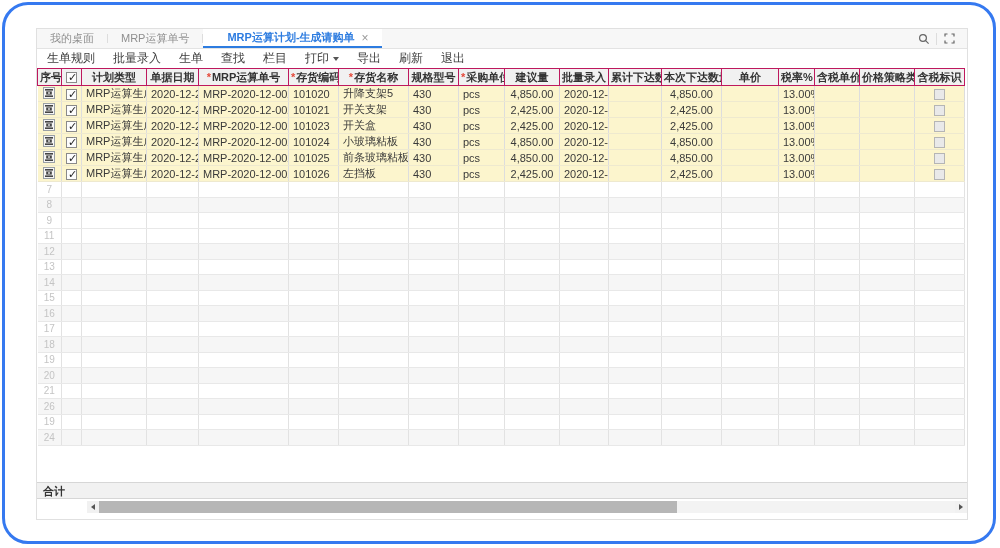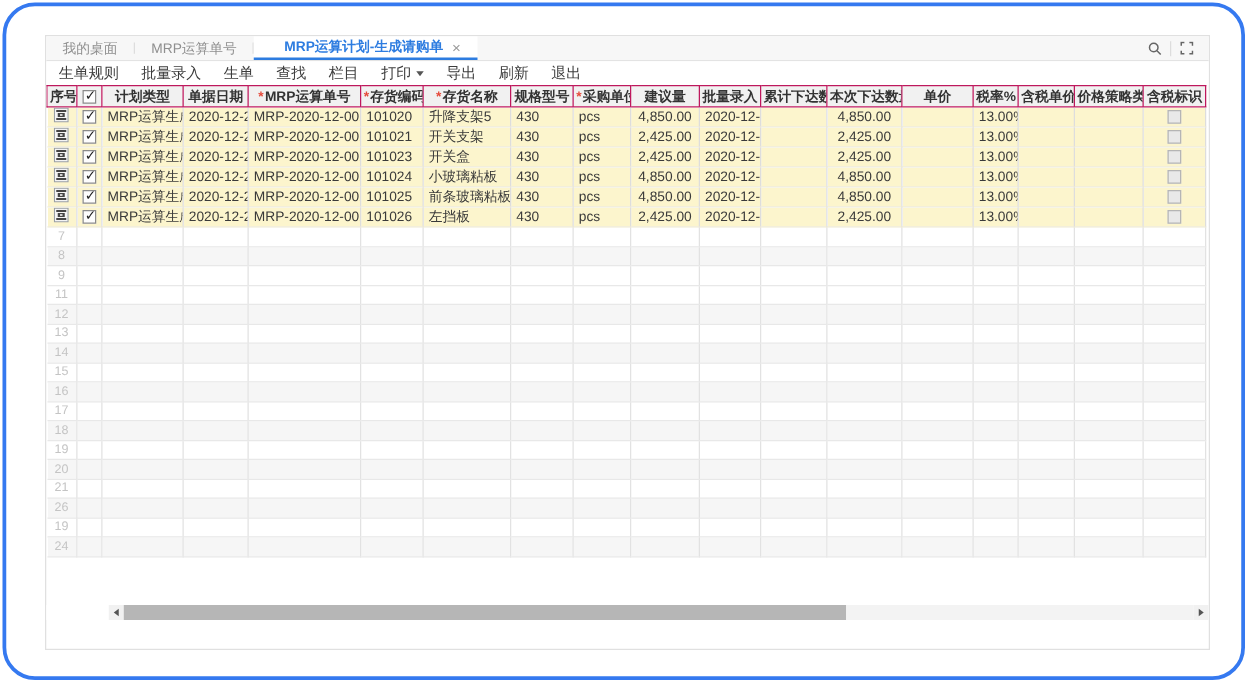--- a/index.html
+++ b/index.html
@@ -660,20 +660,23 @@
               <td></td>
               <td></td>
               <td></td>
               <td></td>
               <td></td>
             </tr>
           </tbody>
       </table>
     </div>
 
+    <div class="total-row">
+      <span>合计</span>
+    </div>
 
     <div class="hscroll">
       <span class="hs-spacer"></span>
       <span class="hs-btn">
           <span class="tri-l"></span>
         </span>
       <span class="hs-thumb"></span>
       <span class="hs-track"></span>
       <span class="hs-btn">
           <span class="tri-r"></span>

